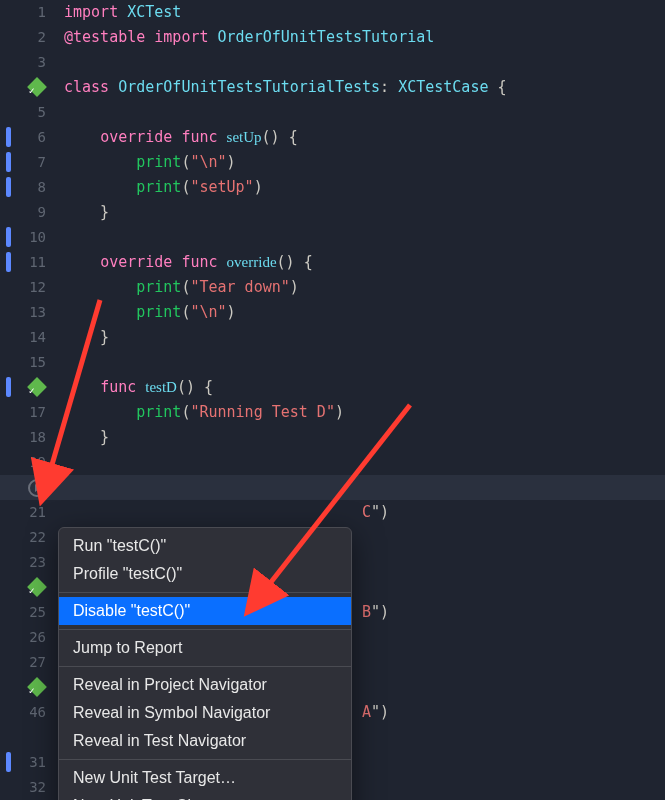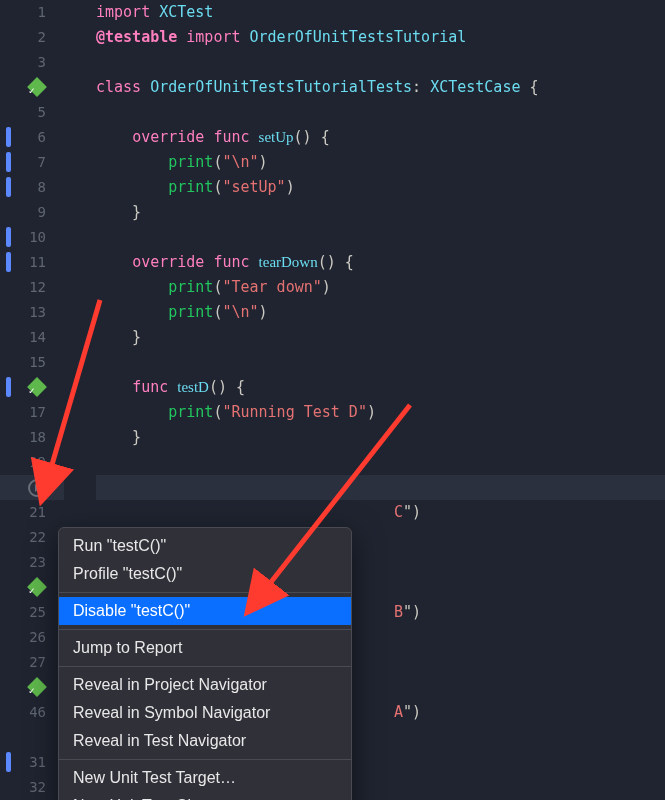--- a/index.html
+++ b/index.html
@@ -82,27 +82,26 @@
     border-left: 6px solid #6a6f7a;
     border-top: 4px solid transparent;
     border-bottom: 4px solid transparent;
   }
   .code-area {
     margin-left: 64px;
   }
   .code-line {
     height: 25px;
     white-space: pre;
-    margin-left: 32px;
   }
   .code-line.highlighted { background: #2a303e; }
 
   
   .tk-keyword { color: #ff7fbf; }
-  .tk-at { color: #ff7fbf; font-weight: bold; }
+  .tk-at { color: #ff7fbf; }
   .tk-type { color: #6cdcf0; }
   .tk-func { color: #6cdcf0; font-family: Liberation Serif, serif; }
   .tk-string-method { color: #22c55e; }
   .tk-string { color: #e57272; }
   .tk-punc { color: #cccac2; }
 
   
   .context-menu {
     position: absolute;
     left: 58px;
@@ -207,21 +206,21 @@
       <div class="code-line"><span class="tk-keyword">import </span><span class="tk-type">XCTest</span></div>
       <div class="code-line"><span class="tk-at">@testable </span><span class="tk-keyword">import </span><span class="tk-type">OrderOfUnitTestsTutorial</span></div>
       <div class="code-line"></div>
       <div class="code-line"><span class="tk-keyword">class </span><span class="tk-type">OrderOfUnitTestsTutorialTests</span><span class="tk-punc">: </span><span class="tk-type">XCTestCase</span><span class="tk-punc"> {</span></div>
       <div class="code-line"></div>
       <div class="code-line"><span class="tk-punc">    </span><span class="tk-keyword">override func </span><span class="tk-func">setUp</span><span class="tk-punc">() {</span></div>
       <div class="code-line"><span class="tk-punc">        </span><span class="tk-string-method">print</span><span class="tk-punc">(</span><span class="tk-string">"\n"</span><span class="tk-punc">)</span></div>
       <div class="code-line"><span class="tk-punc">        </span><span class="tk-string-method">print</span><span class="tk-punc">(</span><span class="tk-string">"setUp"</span><span class="tk-punc">)</span></div>
       <div class="code-line"><span class="tk-punc">    }</span></div>
       <div class="code-line"></div>
-      <div class="code-line"><span class="tk-punc">    </span><span class="tk-keyword">override func </span><span class="tk-func">tearDown</span><span class="tk-punc">() {</span></div>
+      <div class="code-line"><span class="tk-punc">    </span><span class="tk-keyword">override func </span><span class="tk-func">override</span><span class="tk-punc">() {</span></div>
       <div class="code-line"><span class="tk-punc">        </span><span class="tk-string-method">print</span><span class="tk-punc">(</span><span class="tk-string">"Tear down"</span><span class="tk-punc">)</span></div>
       <div class="code-line"><span class="tk-punc">        </span><span class="tk-string-method">print</span><span class="tk-punc">(</span><span class="tk-string">"\n"</span><span class="tk-punc">)</span></div>
       <div class="code-line"><span class="tk-punc">    }</span></div>
       <div class="code-line"></div>
       <div class="code-line"><span class="tk-punc">    </span><span class="tk-keyword">func </span><span class="tk-func">testD</span><span class="tk-punc">() {</span></div>
       <div class="code-line"><span class="tk-punc">        </span><span class="tk-string-method">print</span><span class="tk-punc">(</span><span class="tk-string">"Running Test D"</span><span class="tk-punc">)</span></div>
       <div class="code-line"><span class="tk-punc">    }</span></div>
       <div class="code-line"></div>
       <div class="code-line highlighted"></div>
       <div class="code-line" style="position: relative;"><span style="position: absolute; left: 298px;"><span class="tk-string">C</span><span class="tk-punc">")</span></span></div>

